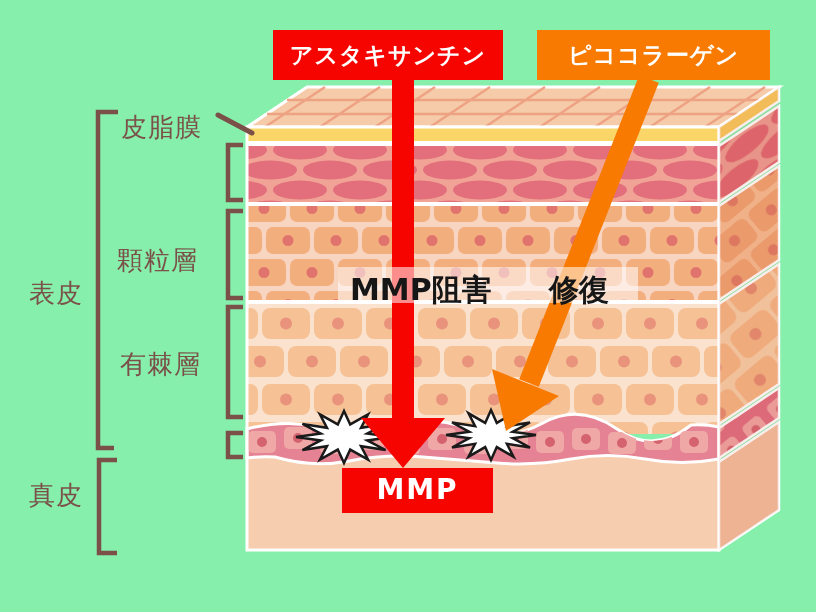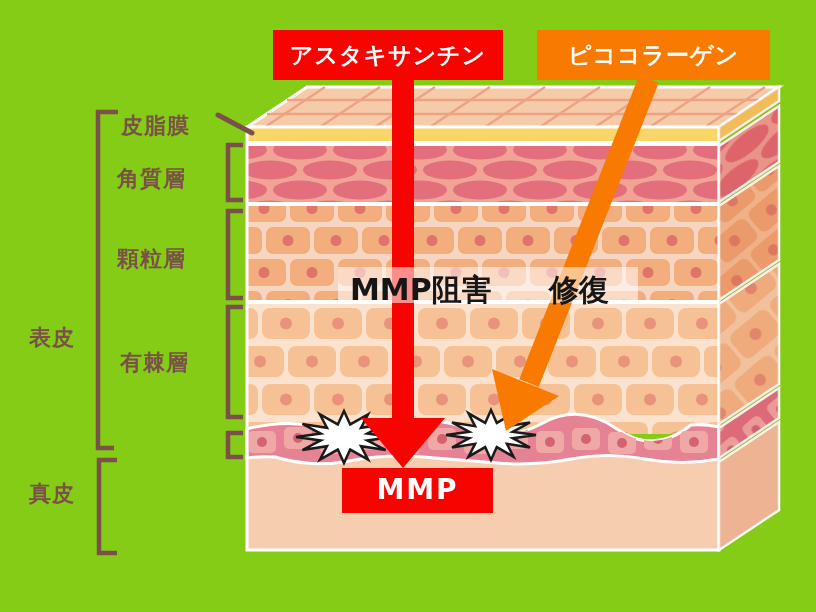--- a/index.html
+++ b/index.html
@@ -1,27 +1,27 @@
 <!DOCTYPE html>
 <html style="--red: #f60400; --orange: #f87a00; --label-brown: #7a5048; --ink: #161616;"><head>
 <meta charset="utf-8">
 <style>
   :root{
     --red:#f60400; --orange:#f87a00; --label-brown:#7a5048; --ink:#161616;
   }
   *{margin:0;padding:0;box-sizing:border-box;}
   body{background:#ffffff;font-family:"DejaVu Sans",sans-serif;}
-  .stage{position:relative;width:816px;height:612px;background:#84cc16;overflow:hidden;}
+  .stage{position:relative;width:816px;height:612px;background:#86efac;overflow:hidden;}
   .stage svg{position:absolute;left:0;top:0;}
   .abs{position:absolute;line-height:1.15;white-space:nowrap;}
   .callout{display:flex;align-items:center;justify-content:center;
     color:#ffffff;font-weight:bold;font-size:23px;letter-spacing:1px;}
   .callout.red{background:var(--red);}
   .callout.orange{background:var(--orange);}
-  .layer-label{color:var(--label-brown);font-weight:bold;font-size:22px;letter-spacing:1px;}
+  .layer-label{color:var(--label-brown);font-weight:normal;font-size:26px;letter-spacing:1px;}
   .annotation{color:var(--ink);font-weight:bold;font-size:30px;}
   .mmp-box{font-size:28px;letter-spacing:2px;}
 </style>
 </head>
 <body>
 
 <div class="stage">
 
   <svg width="816" height="612" viewBox="0 0 816 612">
     <defs>
@@ -234,19 +234,18 @@
     <span>ピココラーゲン</span>
   </div>
   <div class="abs callout red mmp-box" style="left:342px;top:468px;width:151px;height:45px;">
     <span>MMP</span>
   </div>
 
   <div class="abs annotation" style="left:350px;top:273px;">MMP阻害</div>
   <div class="abs annotation" style="left:549px;top:273px;">修復</div>
 
   <div class="abs layer-label" style="left:121px;top:113px;">皮脂膜</div>
-  <div class="abs layer-label" style="left:117px;top:166px;">角質層</div>
   <div class="abs layer-label" style="left:117px;top:246px;">顆粒層</div>
   <div class="abs layer-label" style="left:120px;top:350px;">有棘層</div>
-  <div class="abs layer-label" style="left:29px;top:279px;margin-top:46px;">表皮</div>
+  <div class="abs layer-label" style="left:29px;top:279px;">表皮</div>
   <div class="abs layer-label" style="left:29px;top:481px;">真皮</div>
 
 </div>
 
 </body></html>

